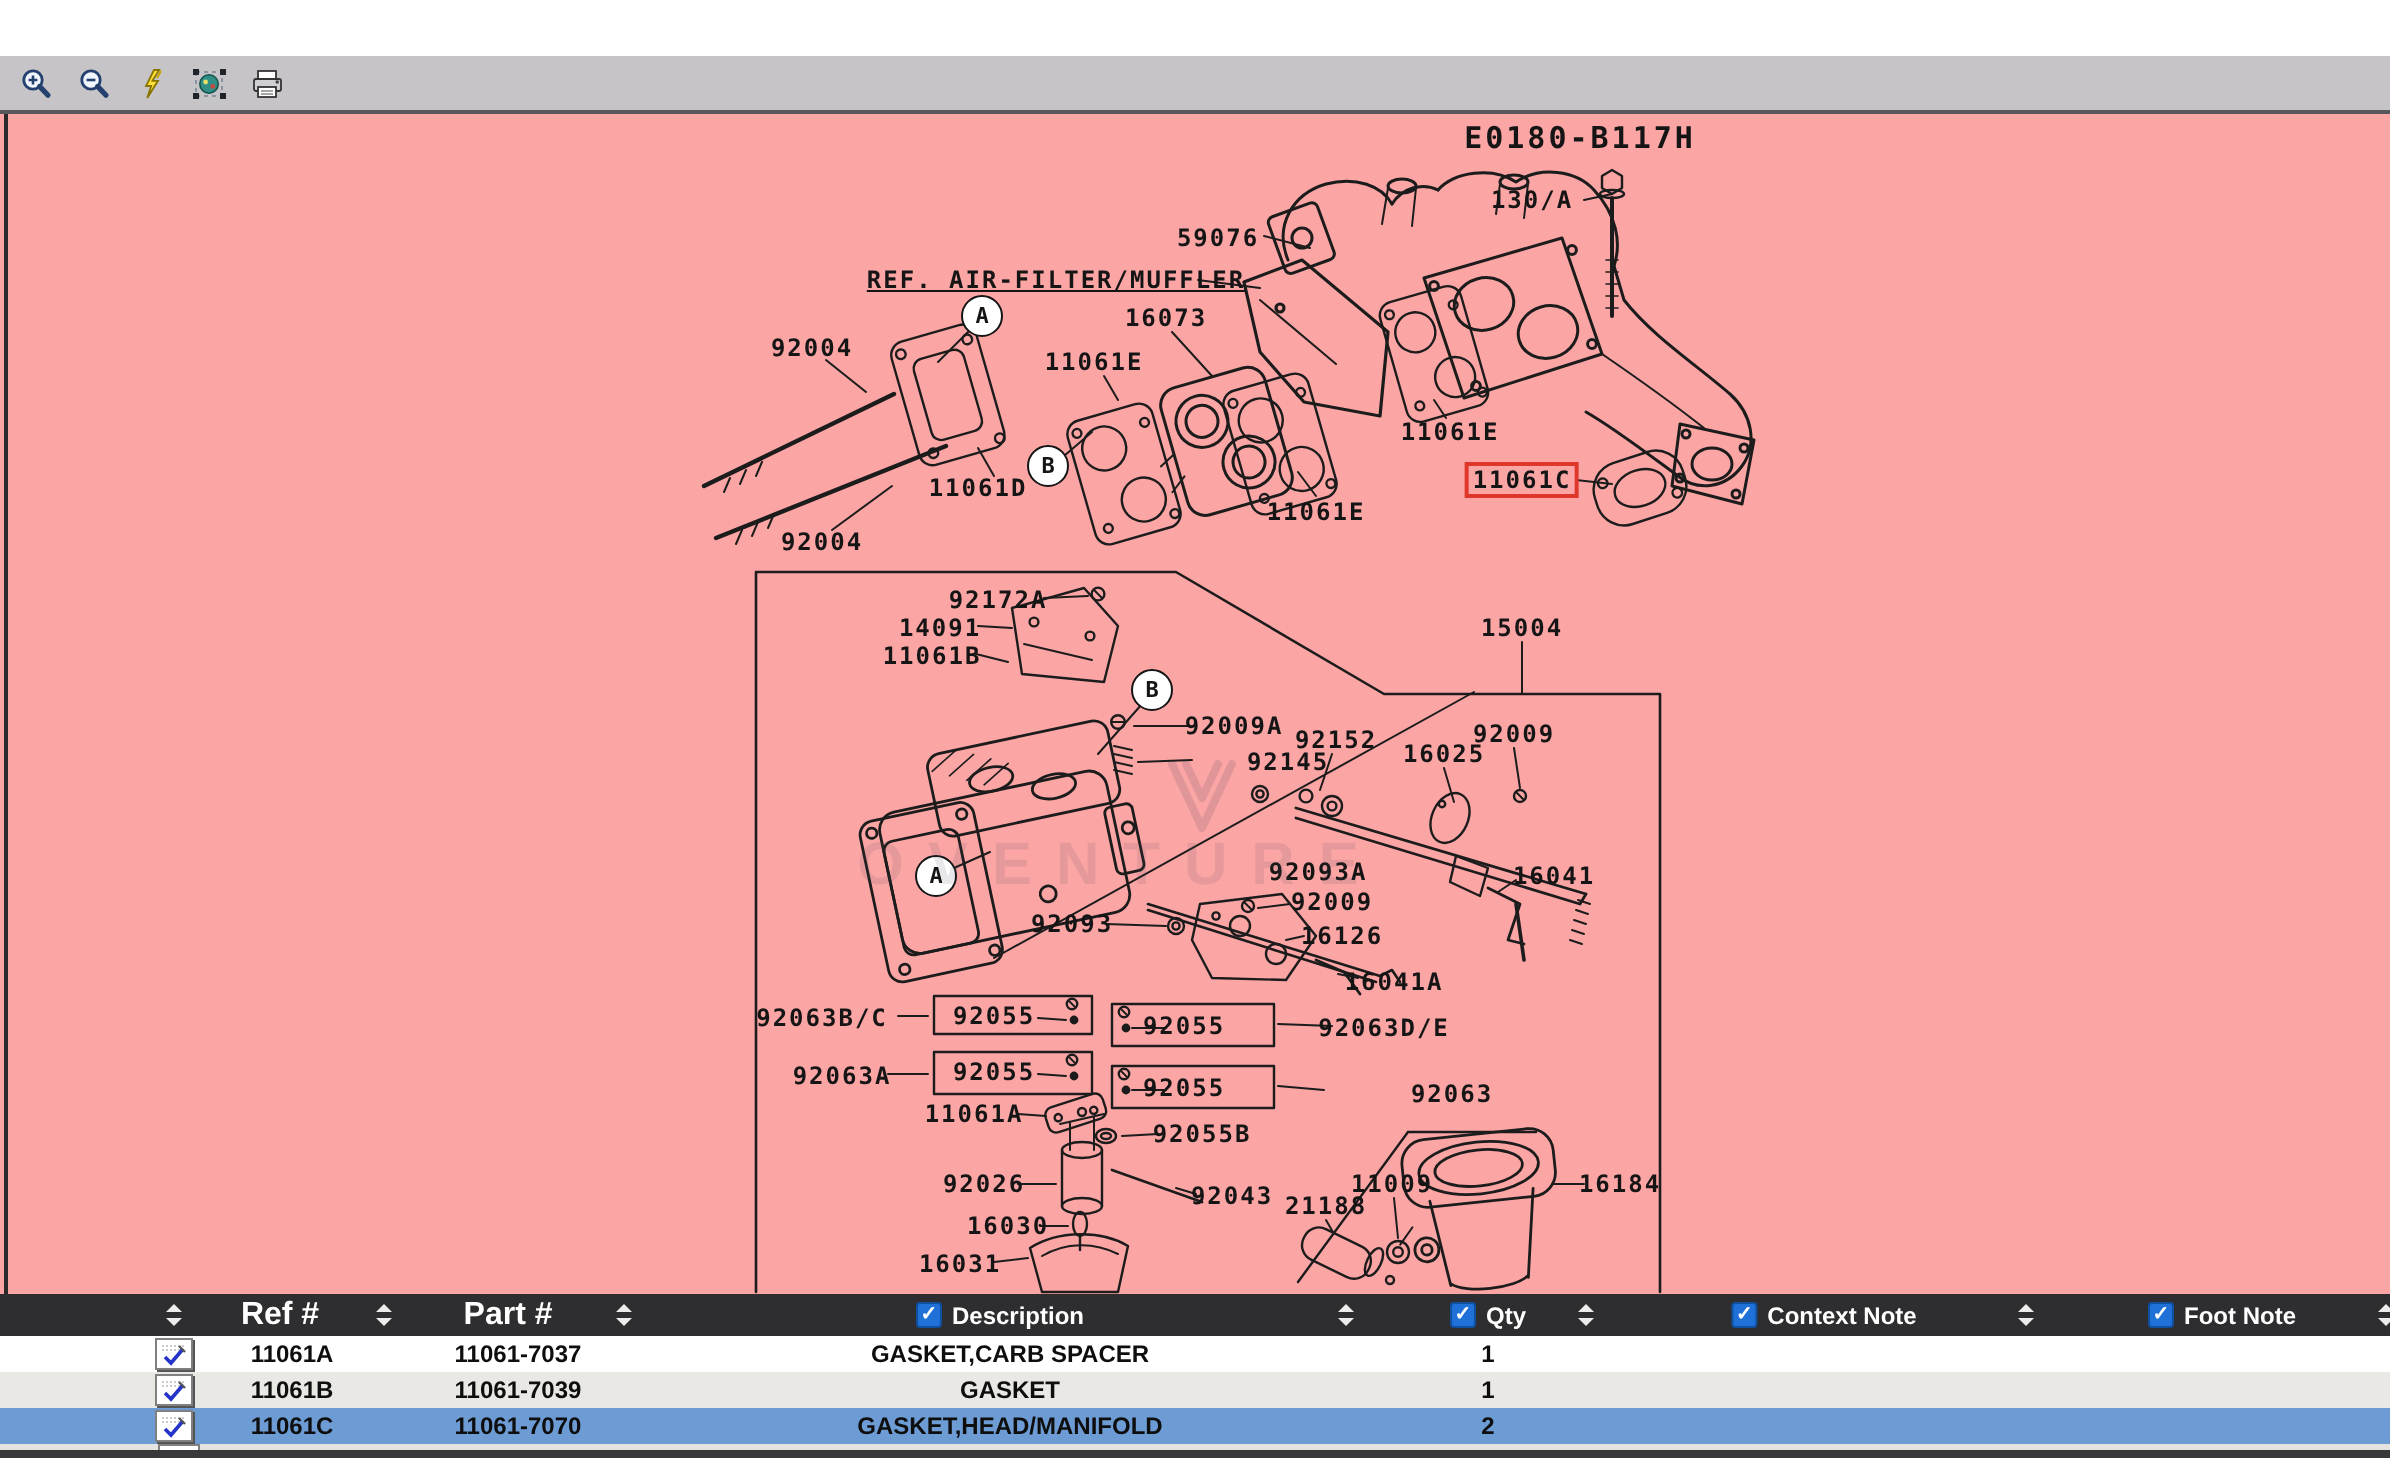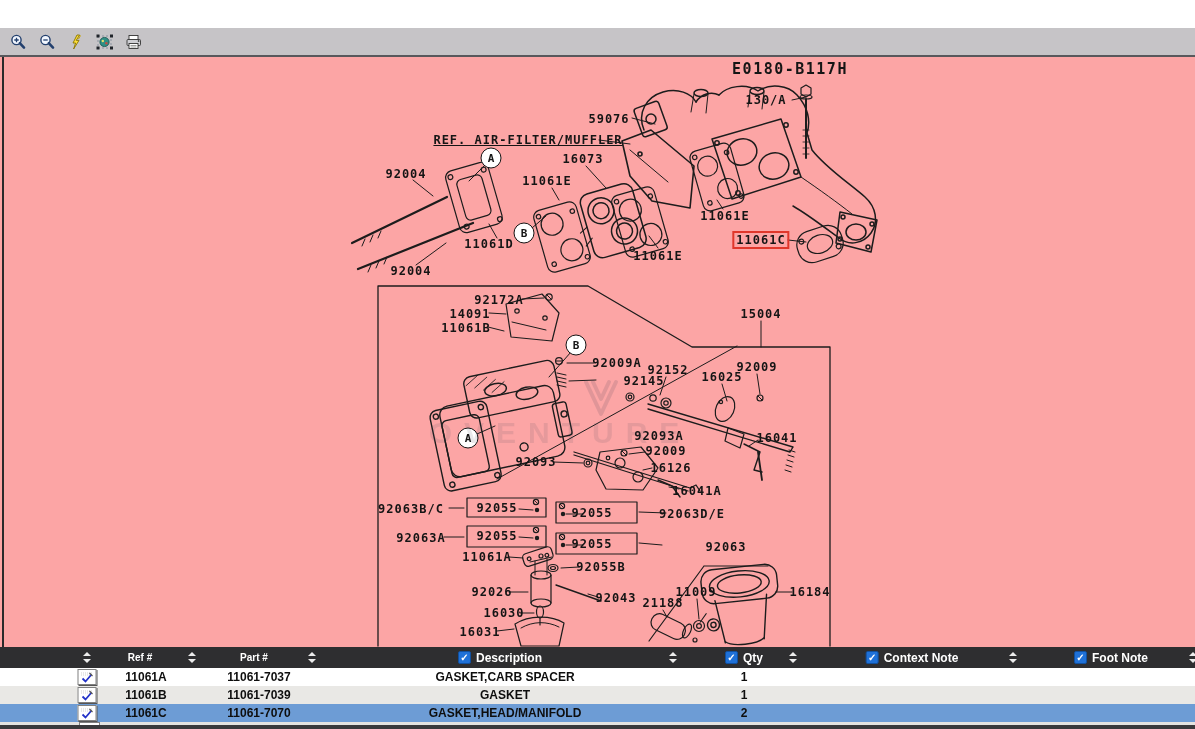--- a/index.html
+++ b/index.html
@@ -31,21 +31,21 @@
   .plbl.red{border:2px solid #e0372b;padding:0 2px;}
   .callout{position:absolute;transform:translate(-50%,-50%);width:19px;height:19px;border:1.6px solid #151515;
     border-radius:50%;display:flex;align-items:center;justify-content:center;
     font-family:"DejaVu Sans Mono",monospace;font-weight:bold;font-size:11px;color:#151515;background:#fff;}
   .watermark{position:absolute;transform:translate(-50%,-50%);
     font-weight:bold;font-size:30px;letter-spacing:12px;color:rgba(80,80,95,.13);white-space:nowrap;}
 
   
   .thead{position:absolute;left:0;top:647px;width:1195px;height:21px;background:#2e2e30;overflow:hidden;}
   .th{position:absolute;top:0;transform:translateX(-50%);line-height:21px;
-    font-size:10px;font-weight:bold;color:#fff;white-space:nowrap;}
+    font-size:16px;font-weight:bold;color:#fff;white-space:nowrap;}
   .thc{position:absolute;top:0;transform:translateX(-50%);height:21px;display:flex;align-items:center;gap:5px;
     font-size:12px;font-weight:bold;color:#fff;white-space:nowrap;}
   .cb{width:13px;height:13px;box-sizing:border-box;background:#1f71d8;border:1px solid #11509f;
     border-radius:2px;display:flex;align-items:center;justify-content:center;color:#fff;
     font-size:10px;font-weight:bold;}
   .cb::after{content:"✓";line-height:1;}
   .sort{position:absolute;top:0;transform:translateX(-50%);height:21px;display:inline-flex;
     flex-direction:column;justify-content:center;align-items:center;gap:3px;cursor:pointer;}
   .sort i{display:block;width:0;height:0;border-left:4px solid transparent;border-right:4px solid transparent;}
   .sort .up{border-bottom:4px solid #ececec;}

